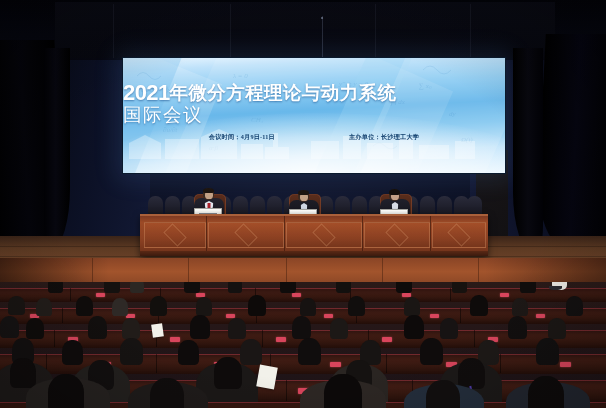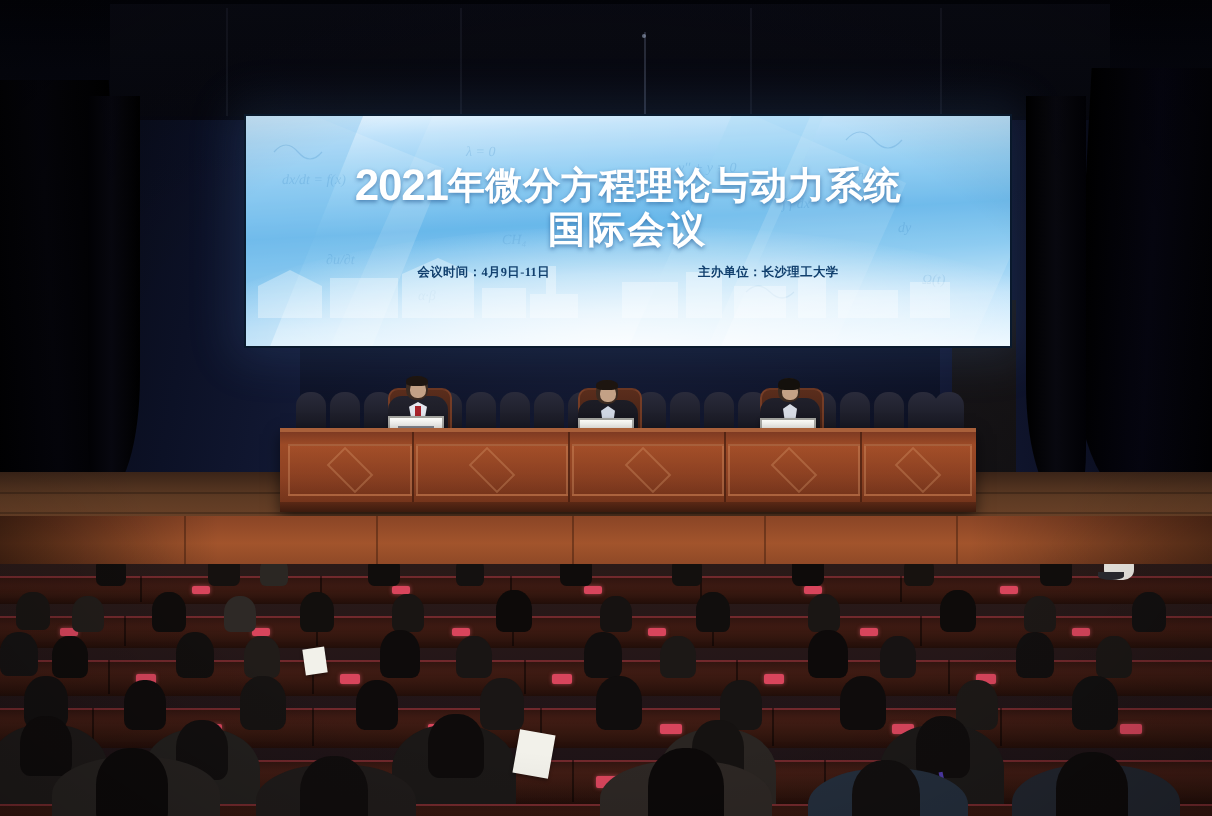--- a/index.html
+++ b/index.html
@@ -172,21 +172,20 @@
     left: 0; top: 0;
     width: 382px; height: 115px;
     opacity: .40;
   }
 
   
   .scr-title-wrap {
     position: absolute;
     left: 0; top: 24px;
     width: 382px;
-    text-align: center;
     z-index: 6;
   }
   .scr-title-1 {
     font-family: "Liberation Serif", serif;
     font-weight: bold;
     font-size: 18.5px;
     line-height: 21px;
     color: #ffffff;
     letter-spacing: .4px;
     white-space: nowrap;
@@ -194,21 +193,21 @@
   }
   .scr-year {
     font-family: "Liberation Sans", sans-serif;
     font-weight: bold;
     font-size: 22px;
     letter-spacing: -.6px;
     vertical-align: -1px;
   }
   .scr-title-2 {
     font-family: "Liberation Serif", serif;
-    font-weight: bold;
+    font-weight: normal;
     font-size: 18.5px;
     line-height: 22px;
     color: #ffffff;
     letter-spacing: 1.5px;
     text-shadow: 0 1px 2px rgba(20,70,130,.55);
   }
   .scr-sub-row {
     position: absolute;
     top: 75px; left: 0;
     width: 382px;

